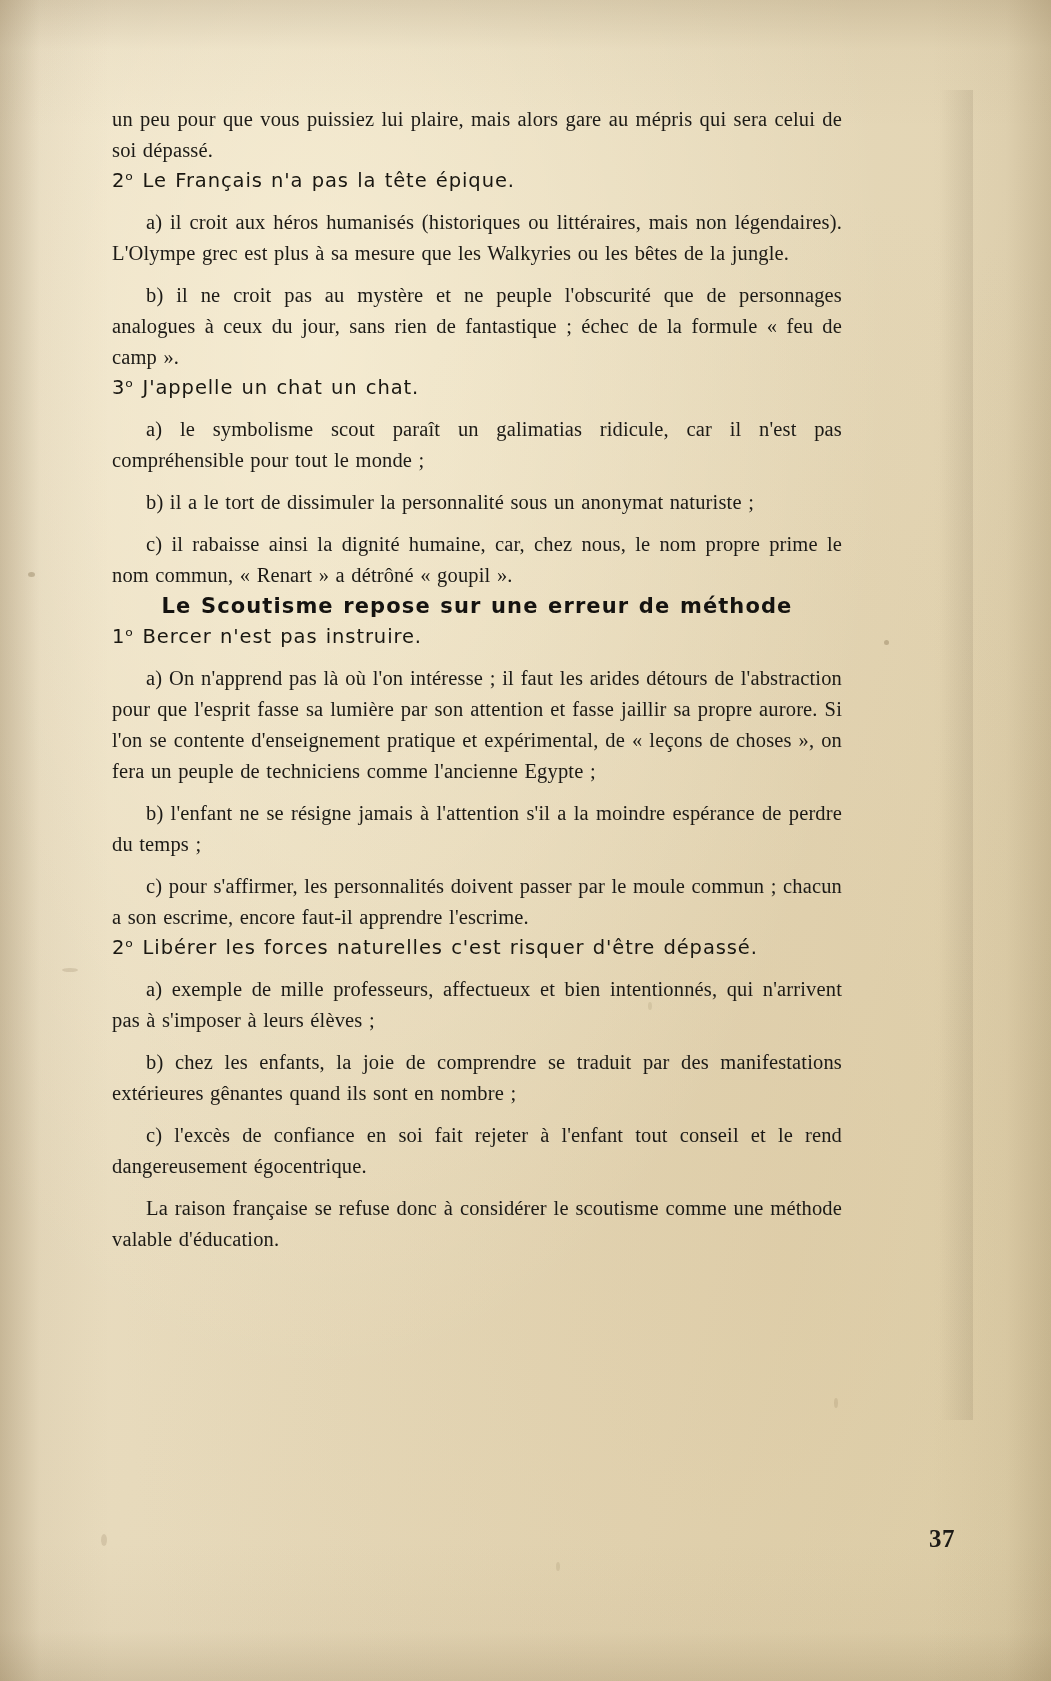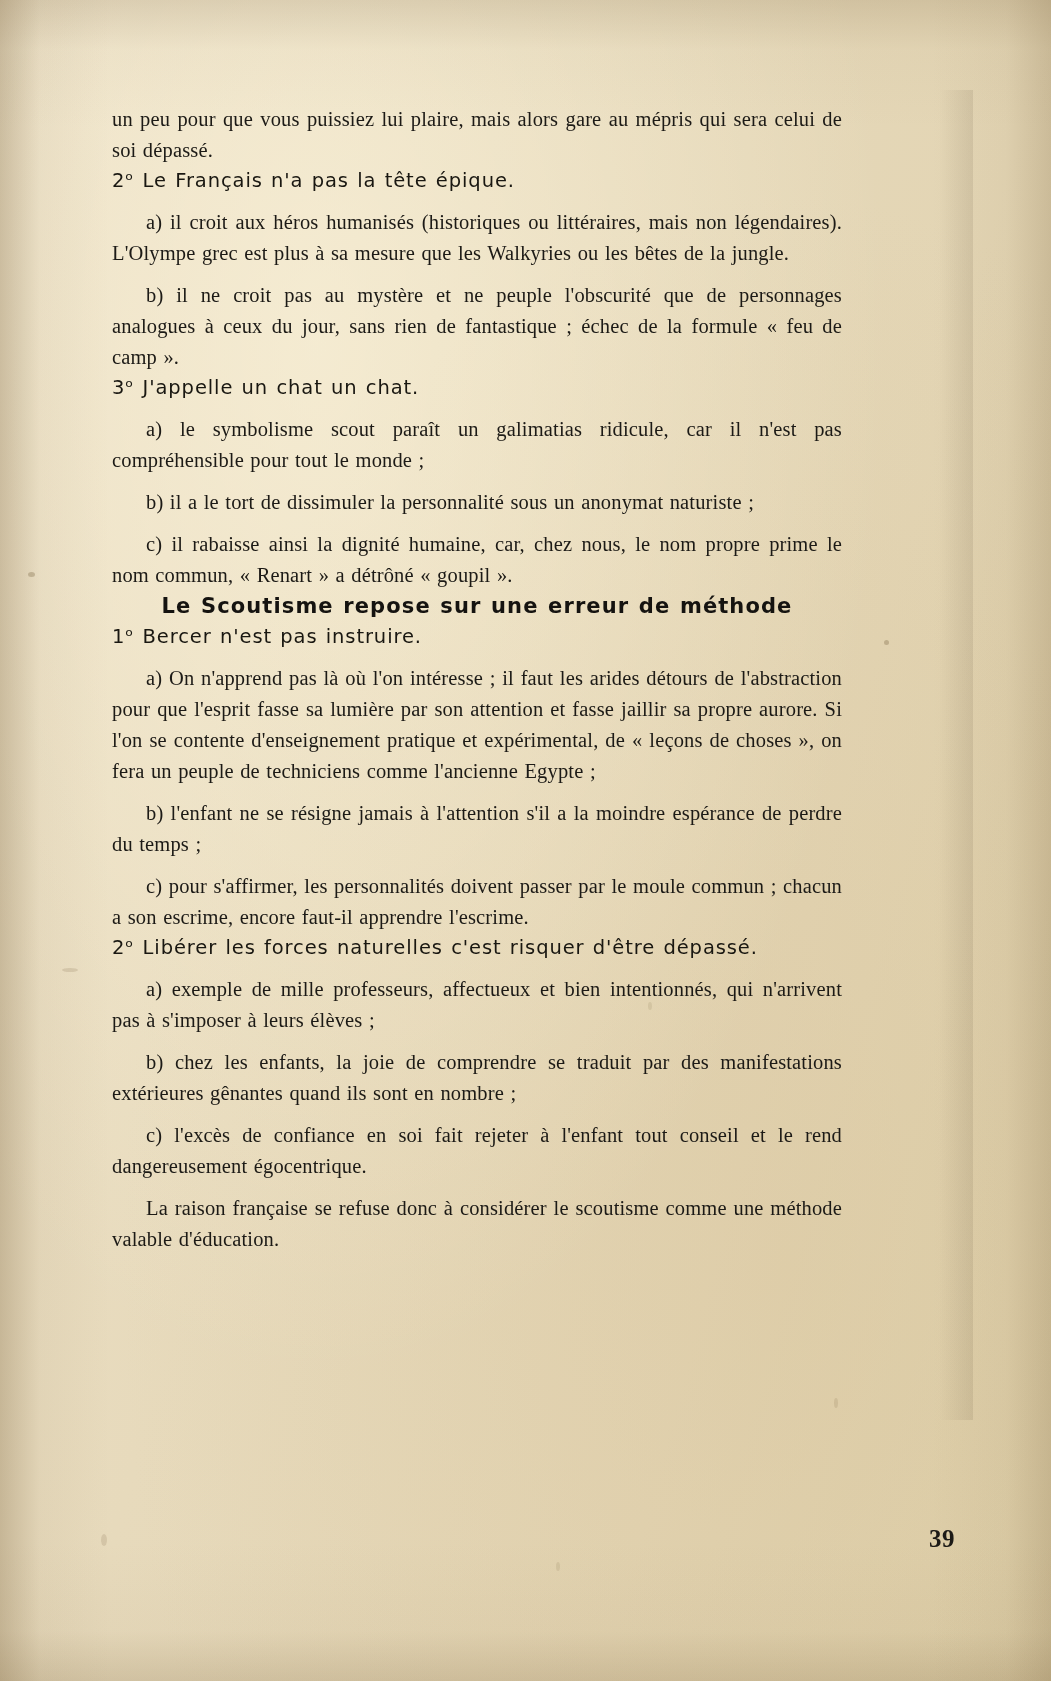--- a/index.html
+++ b/index.html
@@ -157,13 +157,13 @@
 
   <p class="body-par gap-sm">c) l'excès de confiance en soi fait rejeter à l'enfant tout conseil et le rend dangereusement égocentrique.</p>
 
   <p class="body-par gap-sm">La raison française se refuse donc à considérer le scoutisme comme une méthode valable d'éducation.</p>
 
 </div>
 
 <div class="bleed"></div>
 <div class="edge-shade"></div>
 
-<div class="folio">39</div>
+<div class="folio">37</div>
 
 </body></html>

